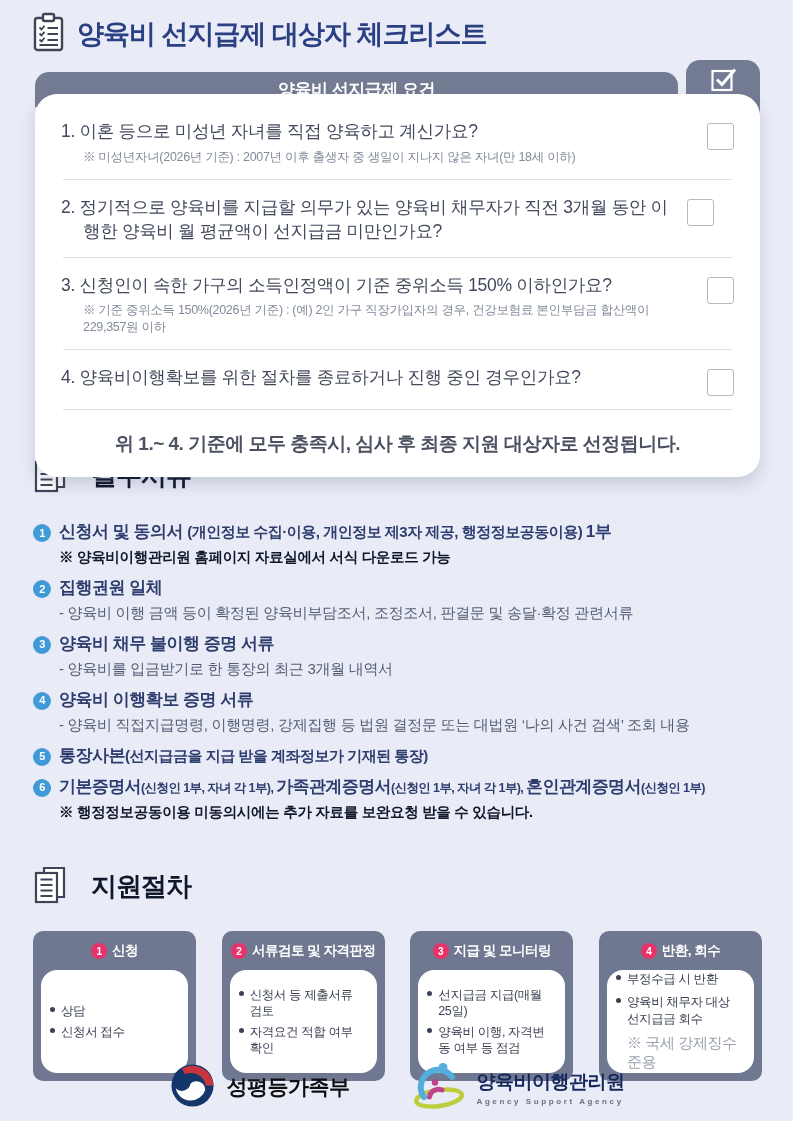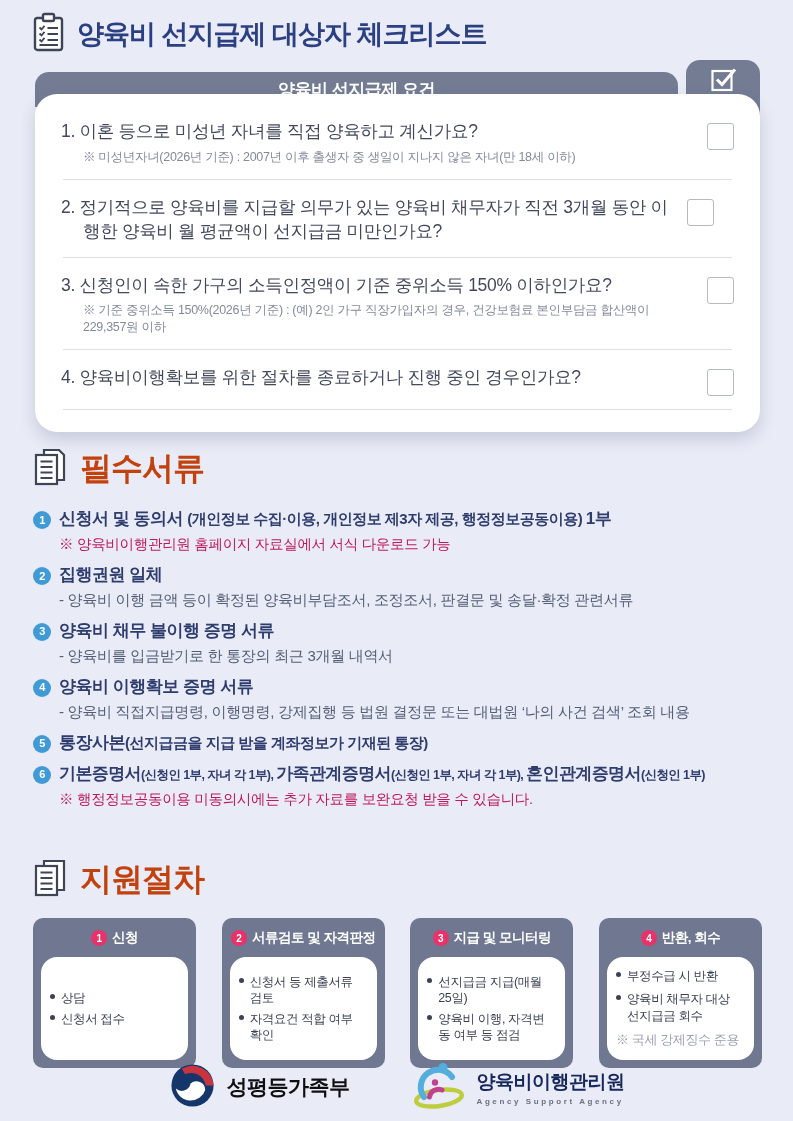--- a/index.html
+++ b/index.html
@@ -36,50 +36,50 @@
   .chk-row .txt { flex:1; padding-right:16px; }
   .q { font-size:17.5px; font-weight:500; color:#42495c; line-height:1.4; padding-left:22px; text-indent:-22px; letter-spacing:-0.3px; }
   .qnote { font-size:12.5px; color:#828a9a; margin-top:5px; padding-left:22px; letter-spacing:-0.3px; }
   .box { width:25px; height:25px; border:1.6px solid #b5bac2; border-radius:3px; margin-top:4px; flex:none; background:#fff; }
   .divider { height:1px; background:#dde0e6; margin:8px 2px; }
   .summary { font-size:19px; font-weight:800; color:#4b5161; text-align:center; padding:13px 0 6px 0; letter-spacing:-0.5px; }
 
   
   .docs { position:absolute; top:447px; left:33px; width:732px; }
   .sec-head { display:flex; align-items:center; gap:13px; }
-  .sec-head h2 { margin:0; font-size:32px; font-weight:800; color:#c2410c; letter-spacing:-1px; }
+  .sec-head h2 { margin:11px; font-size:26px; font-weight:800; color:#0f172a; letter-spacing:-1px; }
   .doc-items { margin-top:17px; display:flex; flex-direction:column; gap:8px; }
   .doc-title { display:flex; align-items:flex-start; gap:8px; font-size:17px; font-weight:700; color:#2e3d6e; letter-spacing:-0.5px; line-height:1.35; white-space:nowrap; }
   .badge-blue {
     width:18px; height:18px; border-radius:50%; background:#3f9ad6; color:#fff;
     font-size:11px; font-weight:700; display:flex; align-items:center; justify-content:center;
     margin-top:3px; flex:none;
   }
   .doc-mid  { font-weight:700; font-size:15px; }
   .doc-seg  { font-weight:700; font-size:12.5px; }
   .doc-sub  { font-size:15px; color:#535e76; margin:4px 0 2px 26px; letter-spacing:-0.3px; }
-  .doc-note { font-size:14.5px; color:#be185d; margin:4px 0 2px 26px; letter-spacing:-0.3px; }
+  .doc-note { font-size:14.5px; color:#0f172a; margin:4px 0 2px 26px; letter-spacing:-0.3px;font-weight:bold; }
 
   
   .proc { position:absolute; top:858px; left:33px; width:729px; }
   .steps { margin-top:16px; display:flex; justify-content:space-between; }
   .step { width:163px; height:150px; background:#6f7890; border-radius:10px; padding:11px 8px; box-sizing:border-box; }
   .step-title { display:flex; align-items:center; justify-content:center; gap:5px; color:#fff; font-size:13.5px; font-weight:700; white-space:nowrap; letter-spacing:-0.5px; }
   .badge-pink {
     width:16px; height:16px; border-radius:50%; background:#e73369; color:#fff;
     font-size:10px; font-weight:700; display:flex; align-items:center; justify-content:center; flex:none;
   }
   .step-box {
     margin-top:10px; background:#fff; border-radius:16px; height:103px;
     padding:12px 9px; box-sizing:border-box;
     display:flex; flex-direction:column; gap:4px; justify-content:center;
   }
   .bullet { display:flex; gap:6px; font-size:12.5px; font-weight:500; color:#3c4254; line-height:1.3; letter-spacing:-0.4px; }
   .dot { width:5px; height:5px; border-radius:50%; background:#3c4254; margin-top:4px; flex:none; }
-  .step-note { font-size:13px; color:#9aa1af; letter-spacing:-0.4px; }
+  .step-note { font-size:15px; color:#9aa1af; margin-left:11px; letter-spacing:-0.4px; }
 
   
   .footer { position:absolute; top:1060px; left:0; width:793px; display:flex; justify-content:center; align-items:center; gap:62px; }
   .logo { display:flex; align-items:center; gap:11px; }
   .ministry-name { font-size:21px; font-weight:700; color:#0f0f10; letter-spacing:-0.5px; }
   .agency-text { display:flex; flex-direction:column; }
   .agency-name { font-size:19px; font-weight:800; color:#16275c; letter-spacing:-0.5px; }
   .agency-en { font-size:8px; font-weight:700; color:#6b7280; letter-spacing:2.6px; margin-top:2px; }
 </style>
 </head>
@@ -145,20 +145,21 @@
     <div class="divider"></div>
 
     <div class="chk-row">
       <div class="txt">
         <div class="q">4. 양육비이행확보를 위한 절차를 종료하거나 진행 중인 경우인가요?</div>
       </div>
       <div class="box"></div>
     </div>
     <div class="divider"></div>
 
+    <div class="summary">위 1.~ 4. 기준에 모두 충족시, 심사 후 최종 지원 대상자로 선정됩니다.</div>
   </div>
 
   <div class="docs">
     <div class="sec-head">
       <span>
         <svg width="34" height="40" viewBox="0 0 34 40" fill="none">
           <path d="M11 3 h15 l5 5 v25 h-20 z" fill="#ffffff" stroke="#3e4557" stroke-width="2.2"></path>
           <rect x="3" y="8" width="21" height="29" fill="#ffffff" stroke="#3e4557" stroke-width="2.2"></rect>
           <line x1="7.5" y1="14.5" x2="19.5" y2="14.5" stroke="#3e4557" stroke-width="2"></line>
           <line x1="7.5" y1="20" x2="19.5" y2="20" stroke="#3e4557" stroke-width="2"></line>

